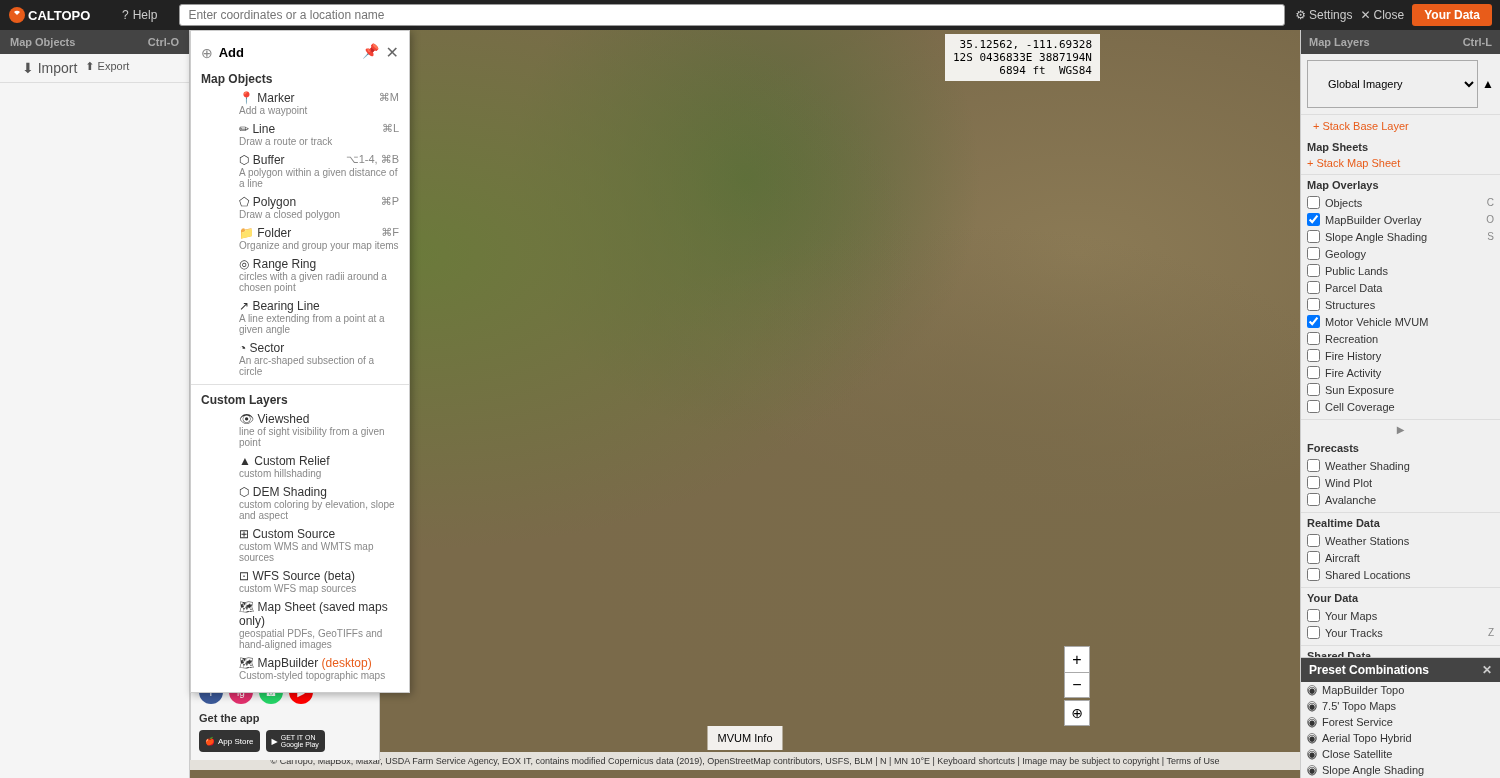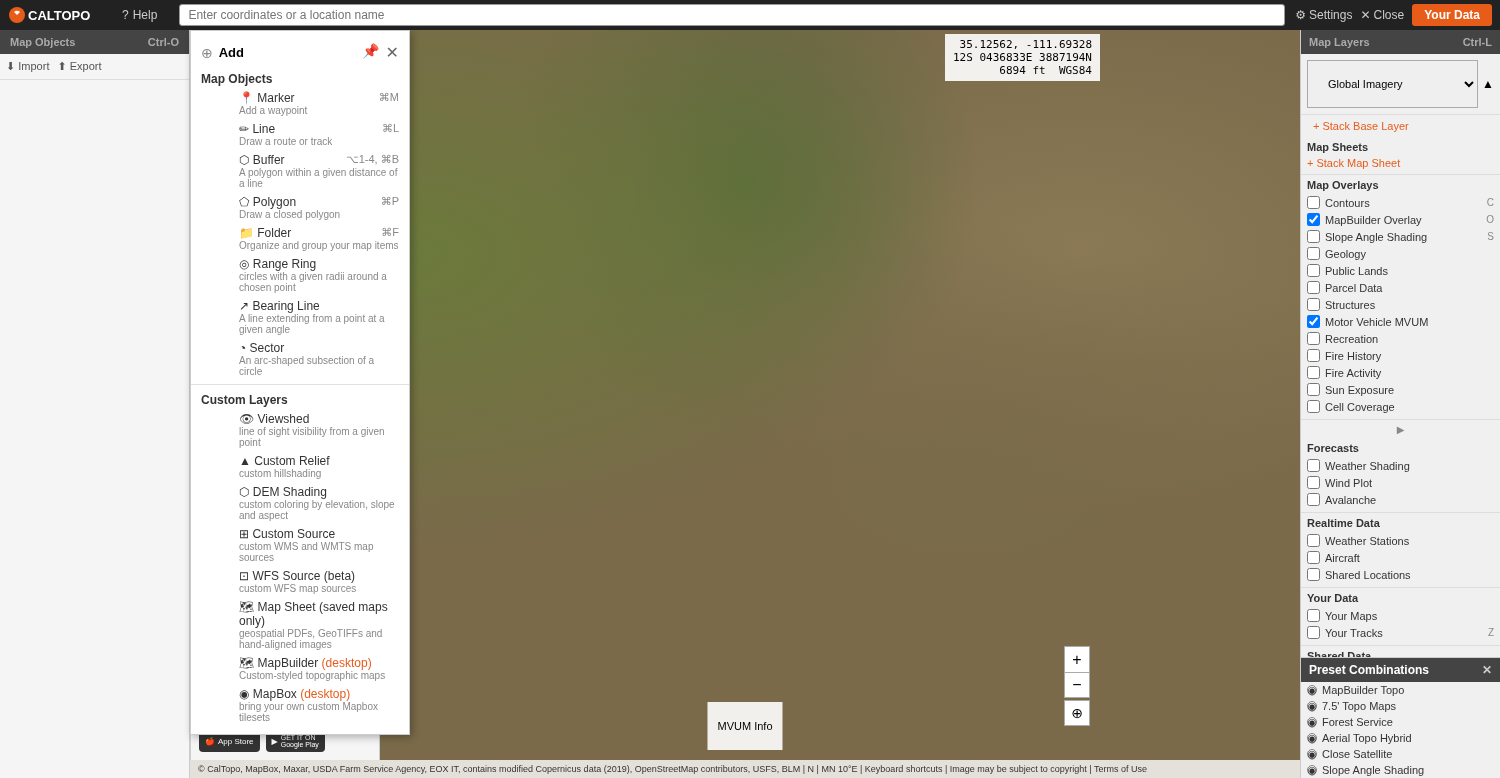--- a/index.html
+++ b/index.html
@@ -49,24 +49,24 @@
     
     #map-area { flex: 1; position: relative; overflow: hidden; }
 
     
     #coords { position: absolute; top: 4px; right: 200px; background: rgba(255,255,255,0.9); padding: 4px 8px; font-size: 11px; font-family: monospace; text-align: right; z-index: 50; }
 
     
     #scale-bar { position: absolute; bottom: 30px; left: 200px; z-index: 50; }
 
     
-    #mvum-info { position: absolute; bottom: 28px; left: 50%; transform: translateX(-50%); background: rgba(255,255,255,0.9); padding: 18px 10px; font-size: 11px; cursor: pointer; z-index: 50; }
-
-    
-    #attribution { position: absolute; bottom: 0; left: 0; right: 0; height: 18px; background: rgba(255,255,255,0.8); font-size: 9px; color: #333; display: flex; align-items: center; padding: 0 8px; z-index: 50; }
+    #mvum-info { position: absolute; bottom: 28px; left: 50%; transform: translateX(-50%); background: rgba(255,255,255,0.9); padding: 6px 10px; font-size: 11px; cursor: pointer; z-index: 50; }
+
+    
+    #attribution { position: absolute; bottom: 8px; left: 0; right: 0; height: 18px; background: rgba(255,255,255,0.8); font-size: 9px; color: #333; display: flex; align-items: center; padding: 0 8px; z-index: 50; justify-content: center; }
 
     
     #connect-panel {
       position: absolute; bottom: 18px; left: 0; width: 190px;
       background: #f5f5f5; border: 1px solid #ccc; border-bottom: none;
       z-index: 60; padding: 8px;
     }
     #connect-header { display: flex; justify-content: space-between; align-items: center; margin-bottom: 6px; }
     #connect-title { font-weight: bold; font-size: 12px; }
     #connect-close { cursor: pointer; font-size: 14px; color: #666; }
@@ -152,21 +152,21 @@
 </div>
 
 <div id="main">
 
   <div id="left-panel">
     <div id="map-objects-header">
       <span>Map Objects</span>
       <span>Ctrl-O</span>
     </div>
     <div style="padding: 6px; display: flex; gap: 8px; border-bottom: 1px solid #ddd;">
-      <span style="cursor:pointer; color:#555; font-size:11px;">⬇ <span>Import</span></span>
+      <span style="cursor:pointer; color:#555; font-size:14px;margin-left:16px;">⬇ <span>Import</span></span>
       <span style="cursor:pointer; color:#555; font-size:11px;">⬆ <span>Export</span></span>
     </div>
   </div>
 
   <div id="map-area">
     <div id="map-imagery"></div>
 
     <div id="coords">
       <div style="font-size:11px;">35.12562, -111.69328</div>
       <div style="font-size:11px;">12S 0436833E 3887194N</div>
@@ -238,21 +238,21 @@
 
     <div class="right-section">
       <div class="right-section-title">Map Sheets</div>
       <span class="stack-sheet-btn">+ Stack Map Sheet</span>
     </div>
 
     <div class="right-section">
       <div class="right-section-title">Map Overlays</div>
       <div class="layer-item">
         <input type="checkbox" style="">
-        <span>Contours</span>
+        <span>Objects</span>
         <span class="layer-shortcut">C</span>
       </div>
       <div class="layer-item">
         <input type="checkbox" checked="" style="">
         <span>MapBuilder Overlay</span>
         <span class="layer-shortcut">O</span>
       </div>
       <div class="layer-item">
         <input type="checkbox" style="">
         <span>Slope Angle Shading</span>
@@ -462,26 +462,20 @@
         <span>🗺 Map Sheet (saved maps only)</span>
       </div>
     <div class="popup-item-desc">geospatial PDFs, GeoTIFFs and hand-aligned images</div>
   </div>
   <div class="popup-item">
     <div class="popup-item-name">
         <span>🗺 MapBuilder <span style="color:#e85c1a;">(desktop)</span></span>
       </div>
     <div class="popup-item-desc">Custom-styled topographic maps</div>
   </div>
-  <div class="popup-item">
-    <div class="popup-item-name">
-        <span>◉ MapBox <span style="color:#e85c1a;">(desktop)</span></span>
-      </div>
-    <div class="popup-item-desc">bring your own custom Mapbox tilesets</div>
-  </div>
 </div>
 
 <div id="preset-panel" style="position: absolute; bottom: 0px; right: 0px; width: 200px;">
   <div id="preset-header">
     <span>Preset Combinations</span>
     <span id="preset-close">✕</span>
   </div>
   <div class="preset-item">
     <div class="preset-radio">◉</div>
     <span>MapBuilder Topo</span>

